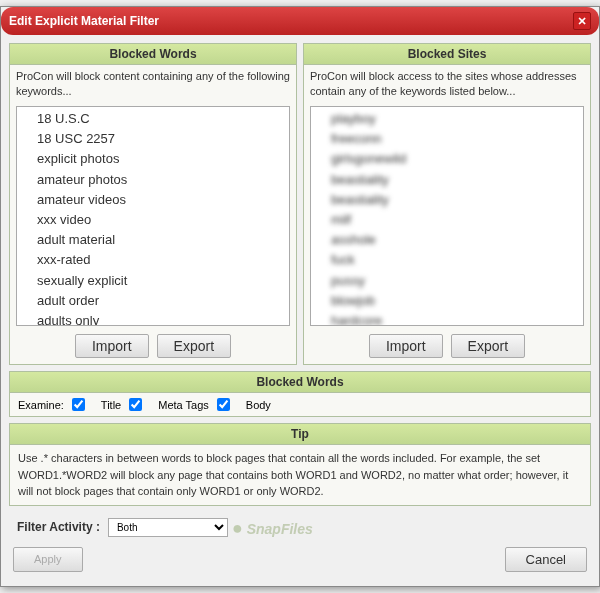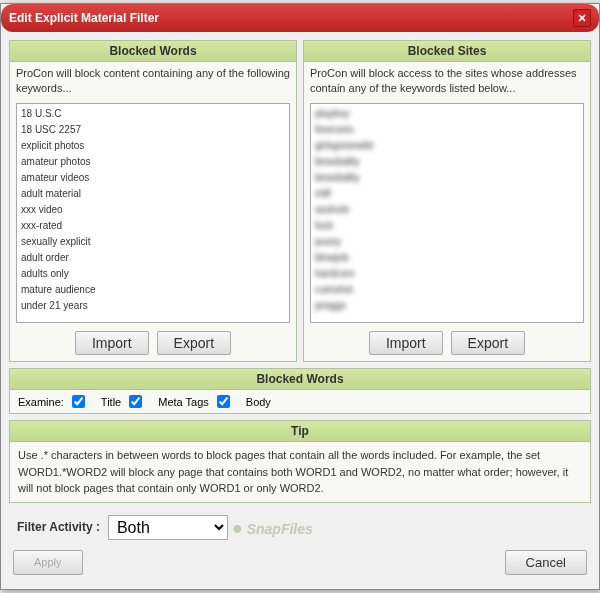--- a/index.html
+++ b/index.html
@@ -80,22 +80,22 @@
       color: #333;
       line-height: 1.3;
     }
 
     .list-area {
       margin: 4px 6px;
       border: 1px solid #aaa;
       background: white;
       height: 220px;
       overflow-y: scroll;
-      padding: 2px 4px;
-      font-size: 10px;
+      padding: 2px 20px;
+      font-size: 13px;
       color: #333;
     }
 
     .list-area div {
       padding: 1px 0;
       line-height: 1.4;
     }
 
     .panel-buttons {
       display: flex;
@@ -175,21 +175,21 @@
     }
 
     .filter-activity-row label {
       font-size: 12px;
       font-weight: bold;
       color: #333;
     }
 
     select.filter-select {
       padding: 2px 4px;
-      font-size: 16px;
+      font-size: 10px;
       border: 1px solid #aaa;
       background: white;
       width: 120px;
       cursor: pointer;
     }
 
     
     .watermark-area {
       display: flex;
       justify-content: flex-end;
@@ -253,22 +253,22 @@
       <div class="panel">
         <div class="panel-header">Blocked Words</div>
         <div class="panel-desc">ProCon will block content containing any of the following keywords...</div>
         <div class="list-area">
 
         <div>18 U.S.C</div>
             <div>18 USC 2257</div>
             <div>explicit photos</div>
             <div>amateur photos</div>
             <div>amateur videos</div>
+            <div>xxx video</div>
             <div>adult material</div>
-            <div>xxx video</div>
             <div>xxx-rated</div>
             <div>sexually explicit</div>
             <div>adult order</div>
             <div>adults only</div>
             <div>mature audience</div>
             <div>under 21 years</div>
           </div>
         <div class="panel-buttons">
           <button class="btn">Import</button>
           <button class="btn">Export</button>

